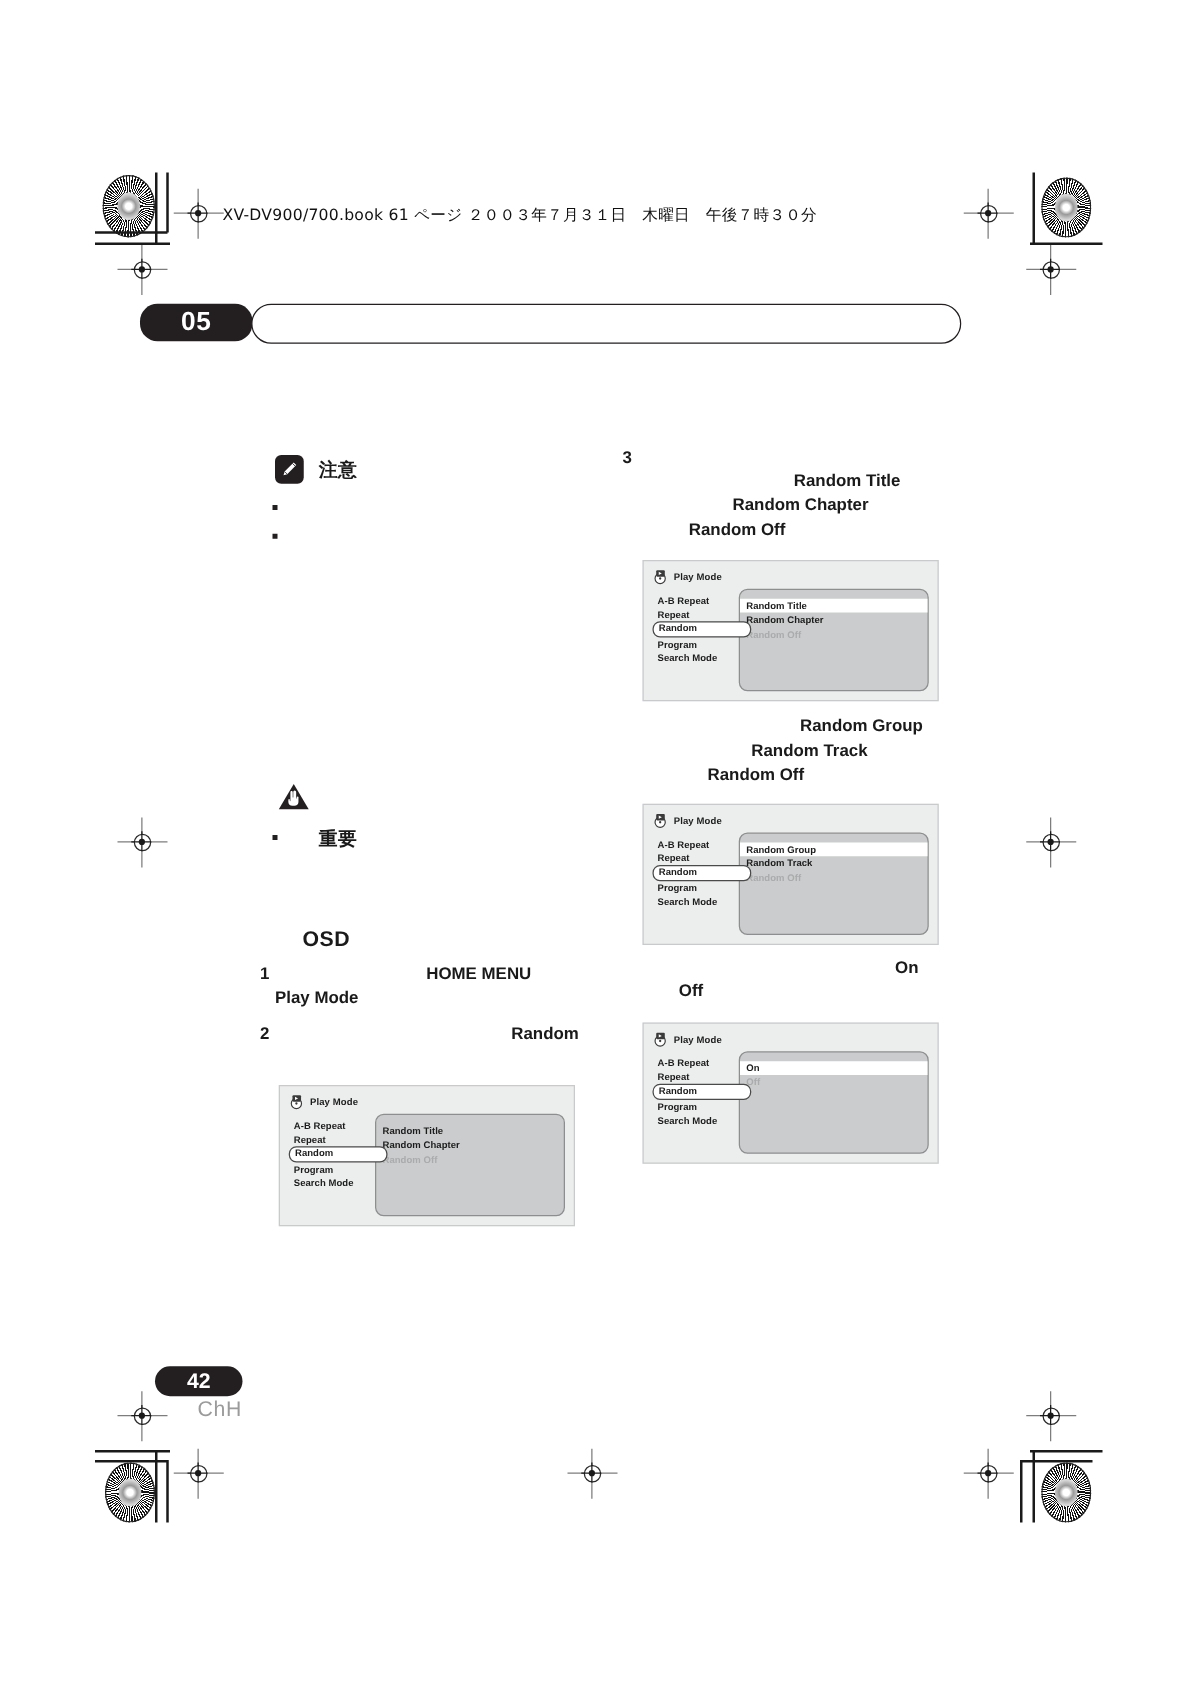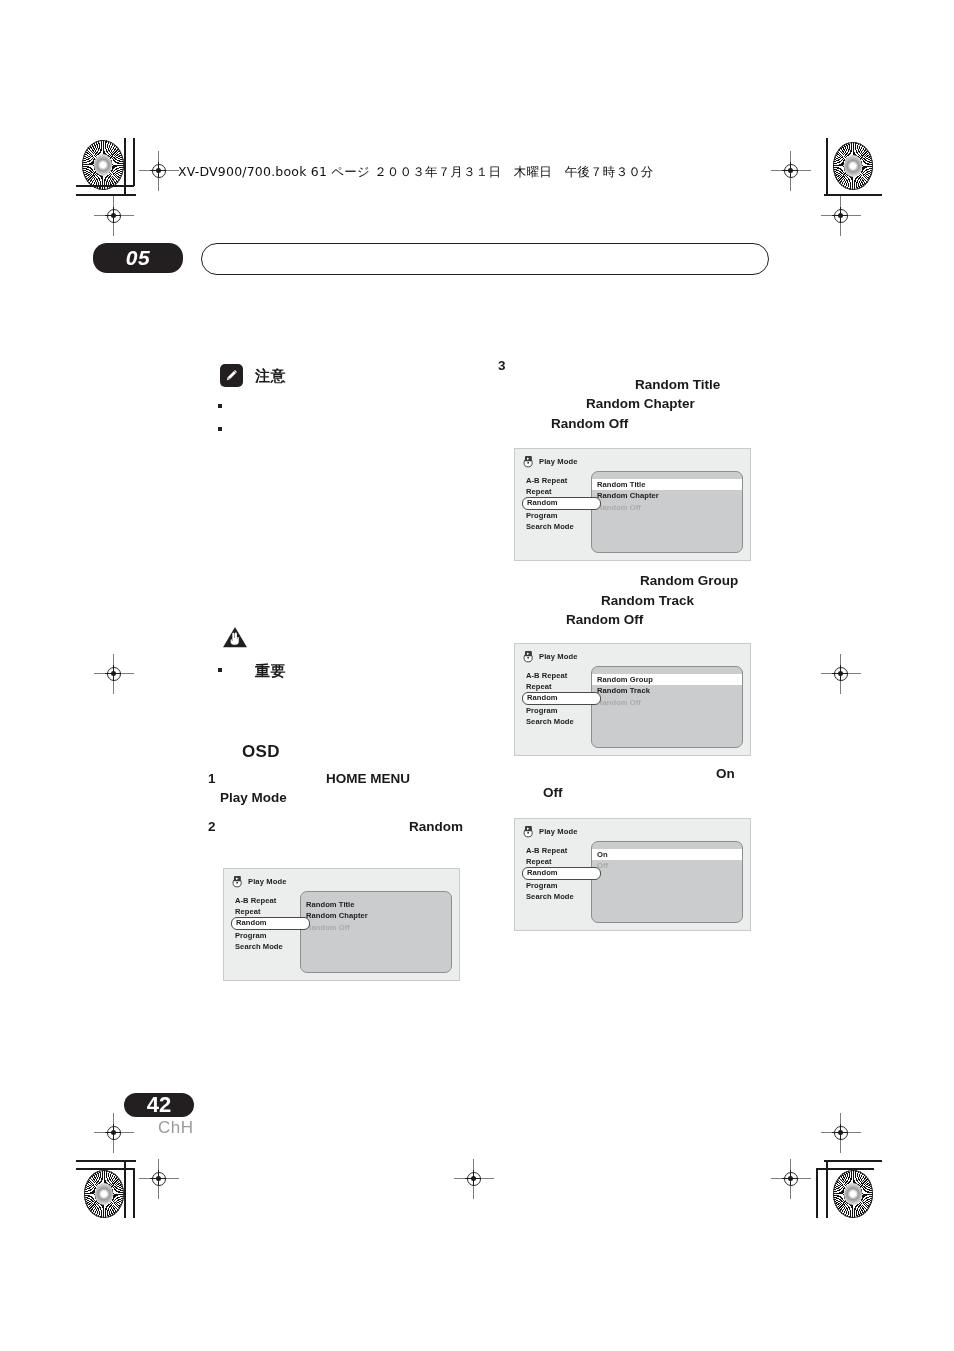--- a/index.html
+++ b/index.html
@@ -236,21 +236,21 @@
 
   
   .page-pill {
     position: absolute;
     background: #231f20;
     color: #ffffff;
     border-radius: 12px;
     display: flex;
     align-items: center;
     justify-content: center;
-    font-size: 22px;
+    font-size: 17px;
     font-weight: bold;
   }
   .page-sub {
     position: absolute;
     font-size: 17px;
     color: #9b9b9b;
     letter-spacing: 0.5px;
   }
 </style>
 </head>
@@ -368,21 +368,21 @@
       <div class="vline"></div>
     <div class="circ"></div>
       <div class="hline2"></div>
       <div class="vline2"></div>
       <div class="dot"></div>
   </div>
 </div>
 
 <div class="slug jp" style="left:178px; top:164px;">XV-DV900/700.book  61 ページ  ２００３年７月３１日　木曜日　午後７時３０分</div>
 
-<div class="chapter-pill" style="left:93px; top:243px; width:90px; height:30px;font-style:italic;">05</div>
+<div class="chapter-pill" style="left:112px; top:243px; width:90px; height:30px;">05</div>
 <div class="chapter-title-bar" style="left:201px; top:243px; width:566px; height:30px;"></div>
 
 <div class="note-icon" style="left:220px; top:364px;">
   <svg class="pencil" viewBox="0 0 24 24" width="15" height="15">
     <path d="M17.5 3.2 L20.8 6.5 L9.2 18.1 L4.5 19.5 L5.9 14.8 Z" fill="#ffffff"></path>
     <path d="M16.2 4.6 L19.4 7.8" stroke="#231f20" stroke-width="1.1" fill="none"></path>
     <path d="M6.0 14.9 L9.1 18.0" stroke="#231f20" stroke-width="1.0" fill="none"></path>
   </svg>
 </div>
 <div class="section-head jp" style="left:255px; top:367px;">注意</div>
@@ -394,21 +394,21 @@
     <path d="M14 1.2 L27 23.2 L1 23.2 Z" fill="#231f20"></path>
     <path d="M14.6 7.0 c1.0 0 1.5 .7 1.5 1.6 v5.0 c0 .4 .5 .4 .5 0 v-1.0 c0-.7 1.5-.7 1.5 0 v4.4 c0 2.0-1.5 3.3-3.6 3.3 h-1.6 c-2.2 0-3.6-1.4-3.6-3.3 v-2.0 c0-.9 1.3-.9 1.3 0 v.9 c0 .4 .5 .4 .5 0 v-7.3 c0-1.6 2.0-1.6 2.0 0 v4.2 c0 .4 .5 .4 .5 0 V8.6 c0-.9 .5-1.6 1.0-1.6 z" fill="#ffffff"></path>
   </svg>
 </div>
 <div class="section-head jp" style="left:255px; top:662px;text-align:center;">重要</div>
 <div class="bullet" style="left:218px; top:668px;"></div>
 
 <div class="section-head" style="left:242px; top:742px; font-size:17px;">OSD</div>
 
 <div class="step-num" style="left:208px; top:771px;">1</div>
-<div class="txt b" style="left:326px; top:771px;">HOME MENU</div>
+<div class="txt b" style="left:341px; top:771px;">HOME MENU</div>
 <div class="txt b" style="left:220px; top:790px;">Play Mode</div>
 
 <div class="step-num" style="left:208px; top:819px;">2</div>
 <div class="txt b" style="left:409px; top:819px;">Random</div>
 
 <div class="step-num" style="left:498px; top:358px;">3</div>
 <div class="txt b" style="left:635px; top:377px;">Random Title</div>
 <div class="txt b" style="left:586px; top:396px;">Random Chapter</div>
 <div class="txt b" style="left:551px; top:416px;">Random Off</div>
 

